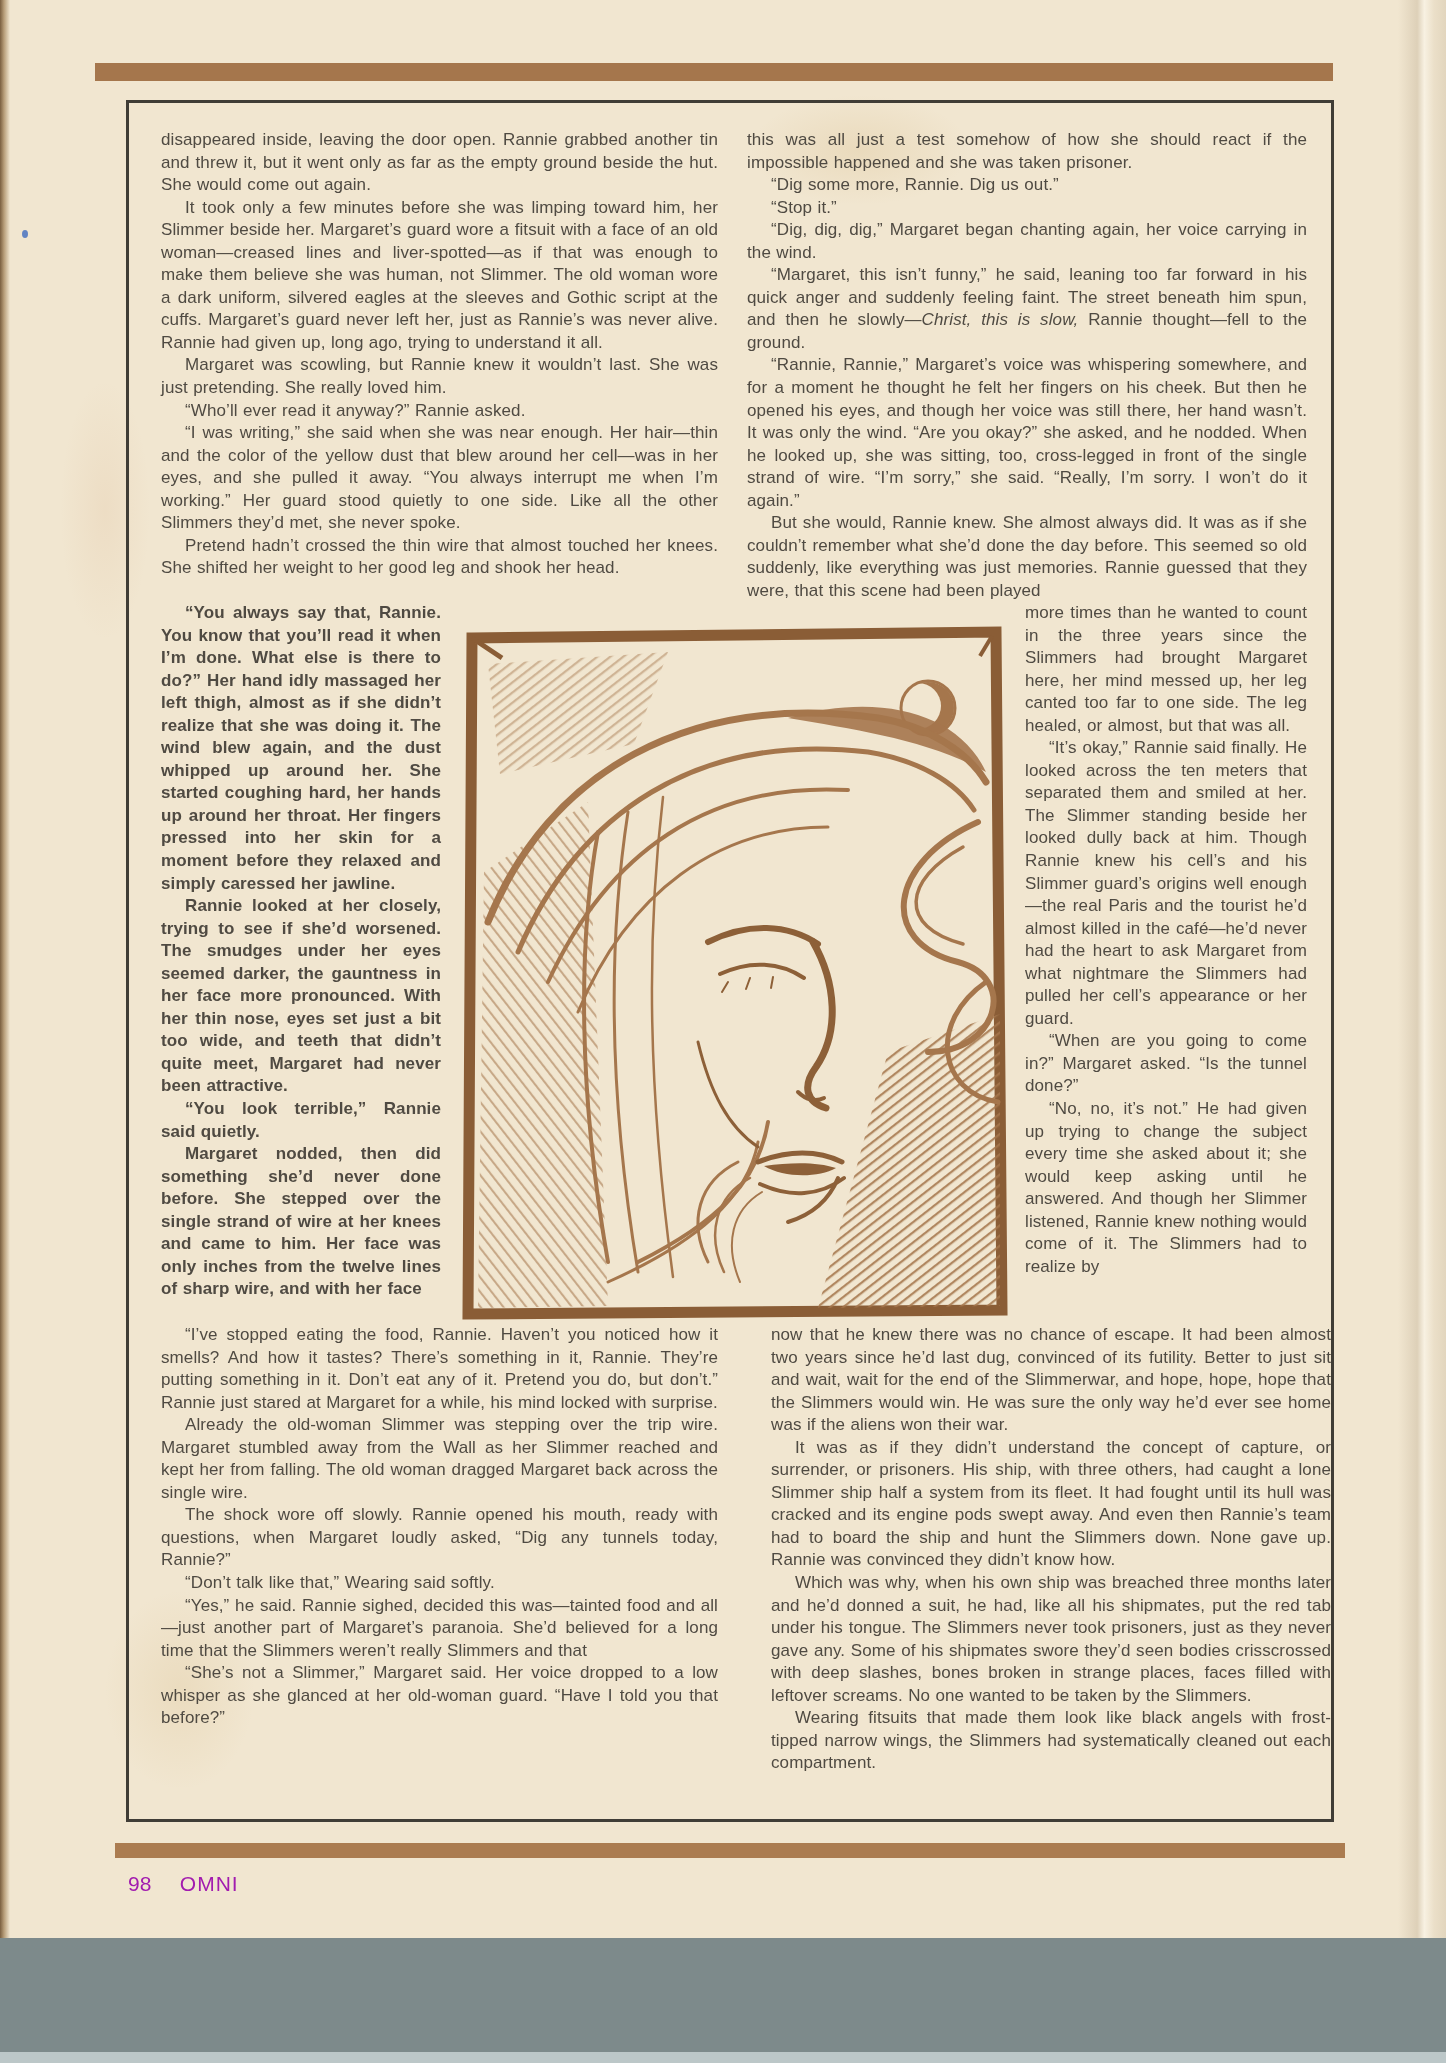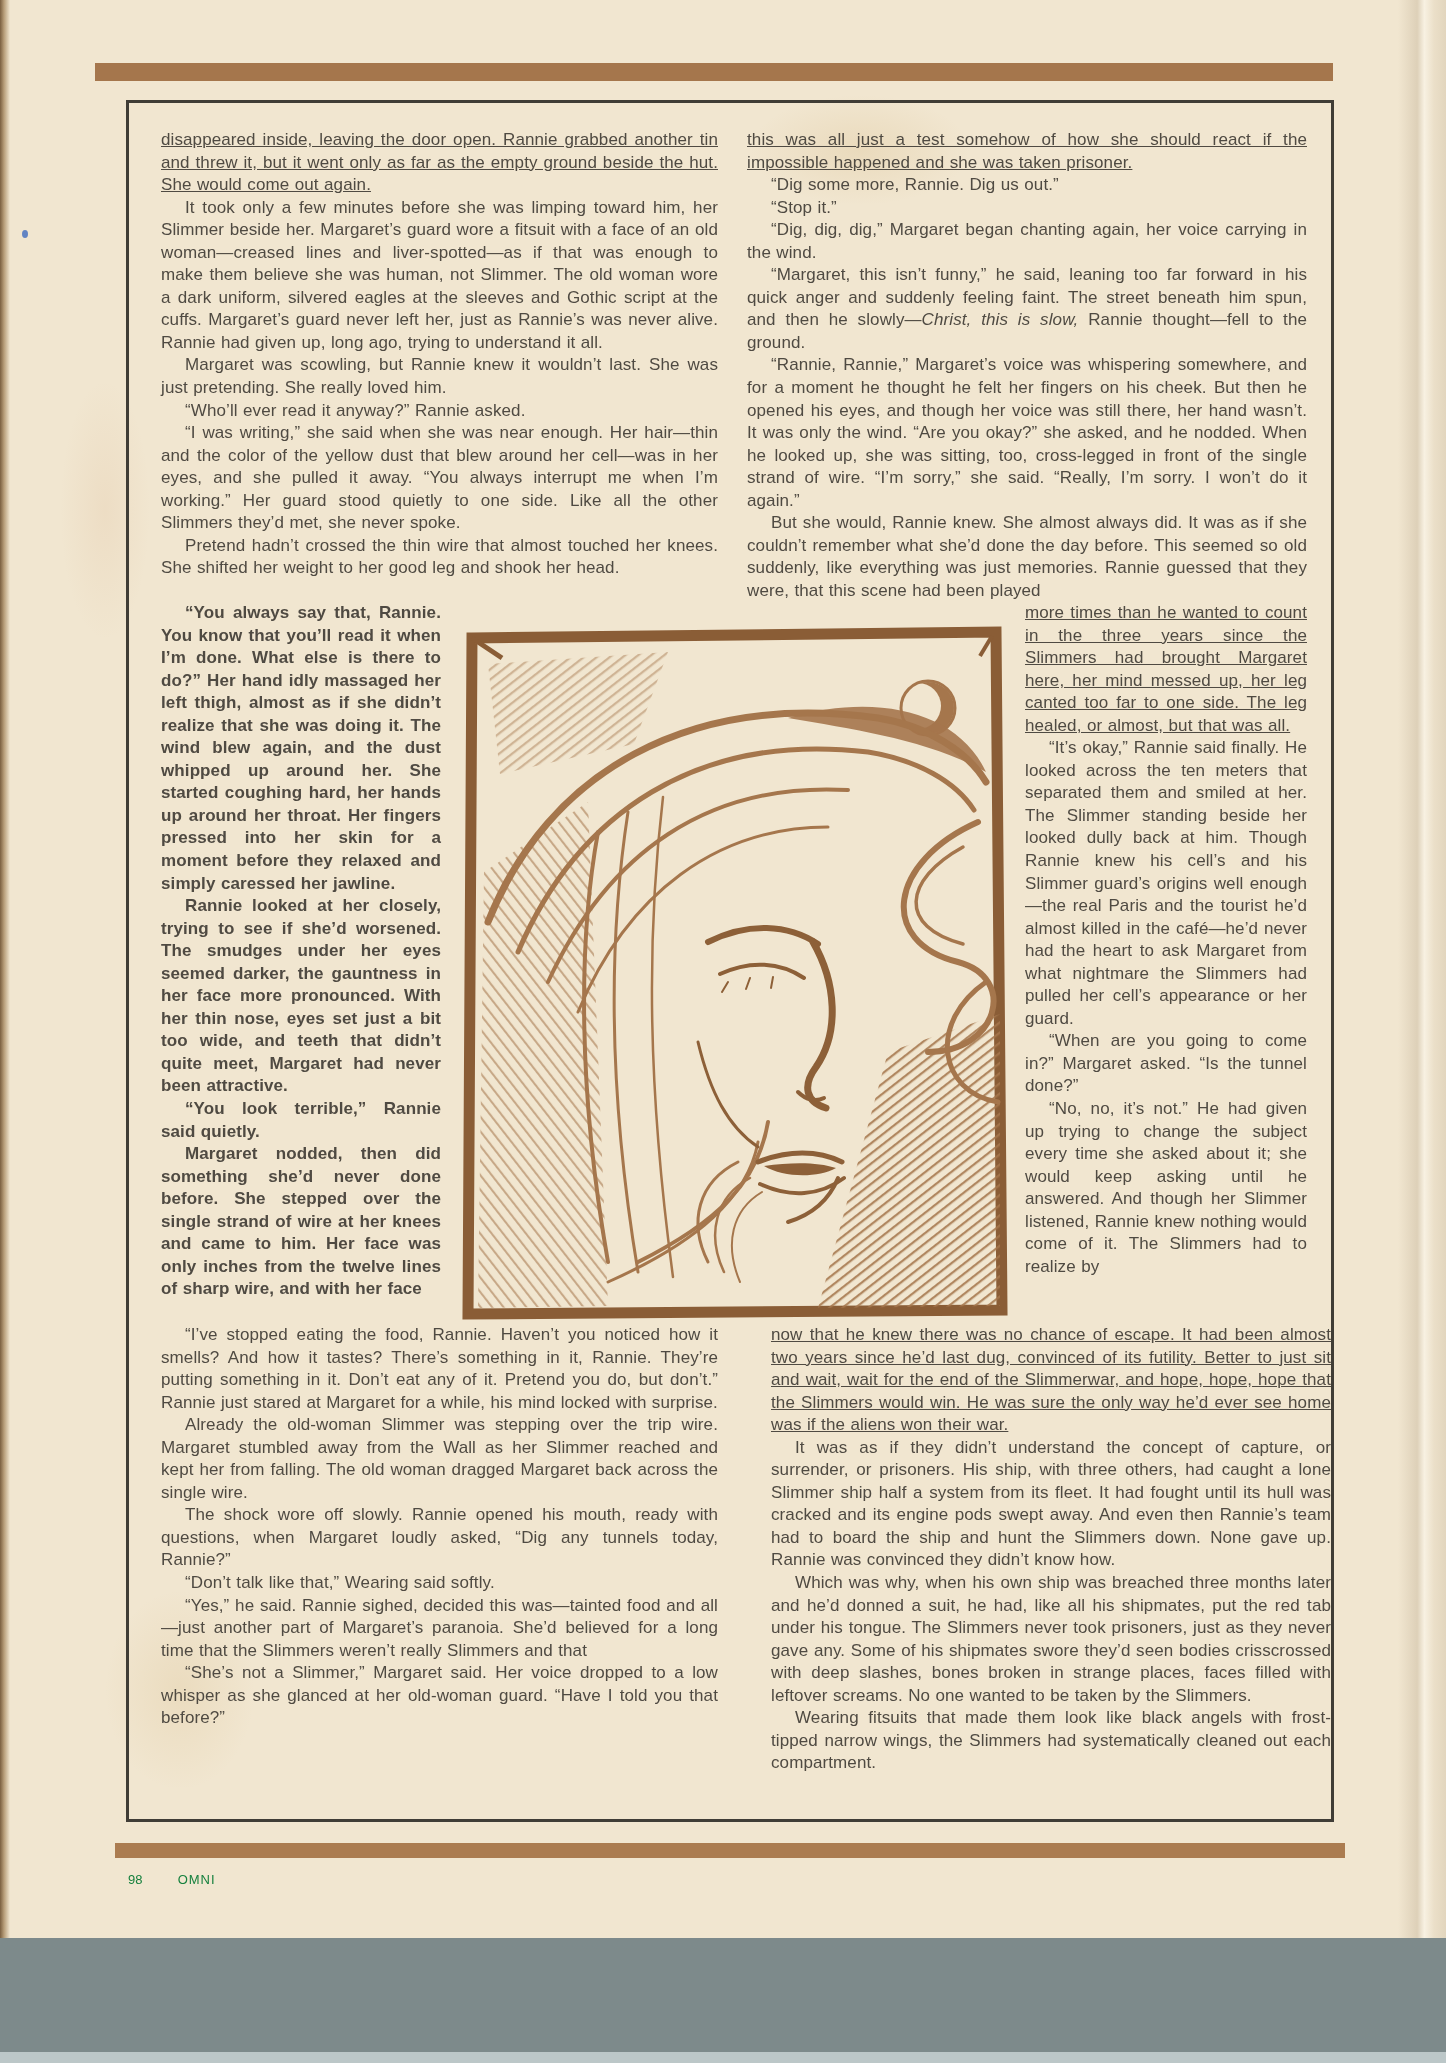--- a/index.html
+++ b/index.html
@@ -25,32 +25,32 @@
   .stain1{left:750px;top:95px;width:220px;height:110px;background:radial-gradient(closest-side,rgba(196,156,84,0.16),rgba(196,156,84,0));}
   .stain2{left:105px;top:1590px;width:150px;height:200px;background:radial-gradient(closest-side,rgba(196,156,84,0.14),rgba(196,156,84,0));}
   .stain3{left:60px;top:380px;width:90px;height:260px;background:radial-gradient(closest-side,rgba(200,140,90,0.10),rgba(200,140,90,0));}
   .blue-dot{position:absolute;left:22px;top:230px;width:6px;height:8px;border-radius:50%;background:#3f6bbf;opacity:.8;}
   .pencil-mark{position:absolute;left:944px;top:64px;width:3px;height:11px;background:#8d8372;transform:rotate(12deg);opacity:.7;}
 
   
   .col{position:absolute;font-size:17px;line-height:22.55px;text-align:justify;
     letter-spacing:0.1px;word-spacing:0.6px;}
   .col p{margin:0;text-indent:24px;}
-  .col p.cont{text-indent:0;text-decoration:underline;}
+  .col p.cont{text-indent:0;}
   .lt{left:161px;top:129px;width:557px;}
   .lm{left:161px;top:602px;width:280px;font-weight:bold;}
   .lb{left:161px;top:1324px;width:557px;}
   .rt{left:747px;top:129px;width:560px;}
   .rm{left:1025px;top:602px;width:282px;}
   .rb{left:747px;top:1324px;width:560px;margin-left:24px;}
   .col em{font-style:italic;}
 
   .illustration{position:absolute;left:458px;top:622px;width:552px;height:700px;}
 
-  .footer{position:absolute;left:128px;top:1872px;font-size:13px;color:#15803d;}
+  .footer{position:absolute;left:128px;top:1872px;font-size:21px;color:#a21caf;}
   .footer .pnum{display:inline-block;width:46px;}
   .footer .mag{letter-spacing:1px;}
 </style>
 </head>
 <body>
 
 <div class="spine"></div>
 <div class="crease"></div>
 <div class="stain stain1"></div>
 <div class="stain stain2"></div>

